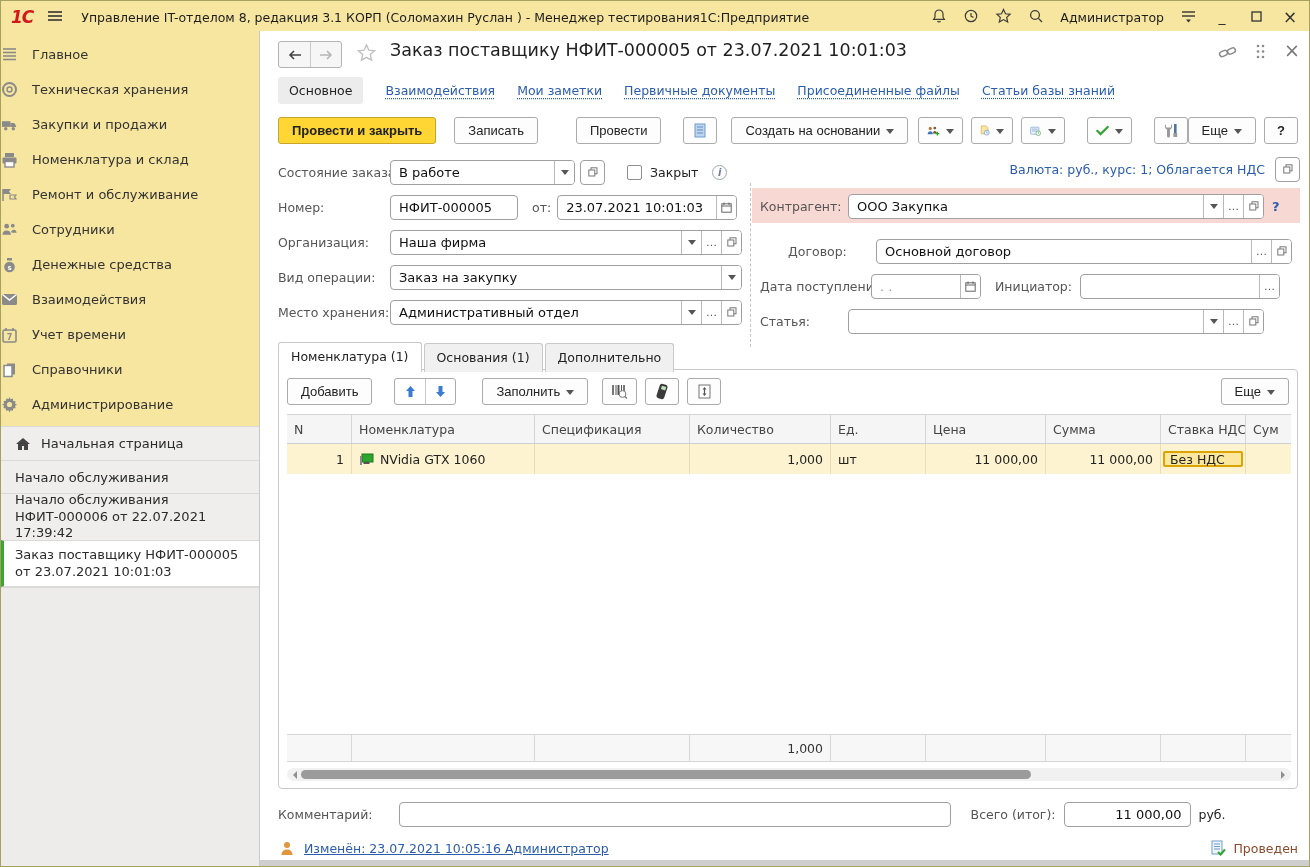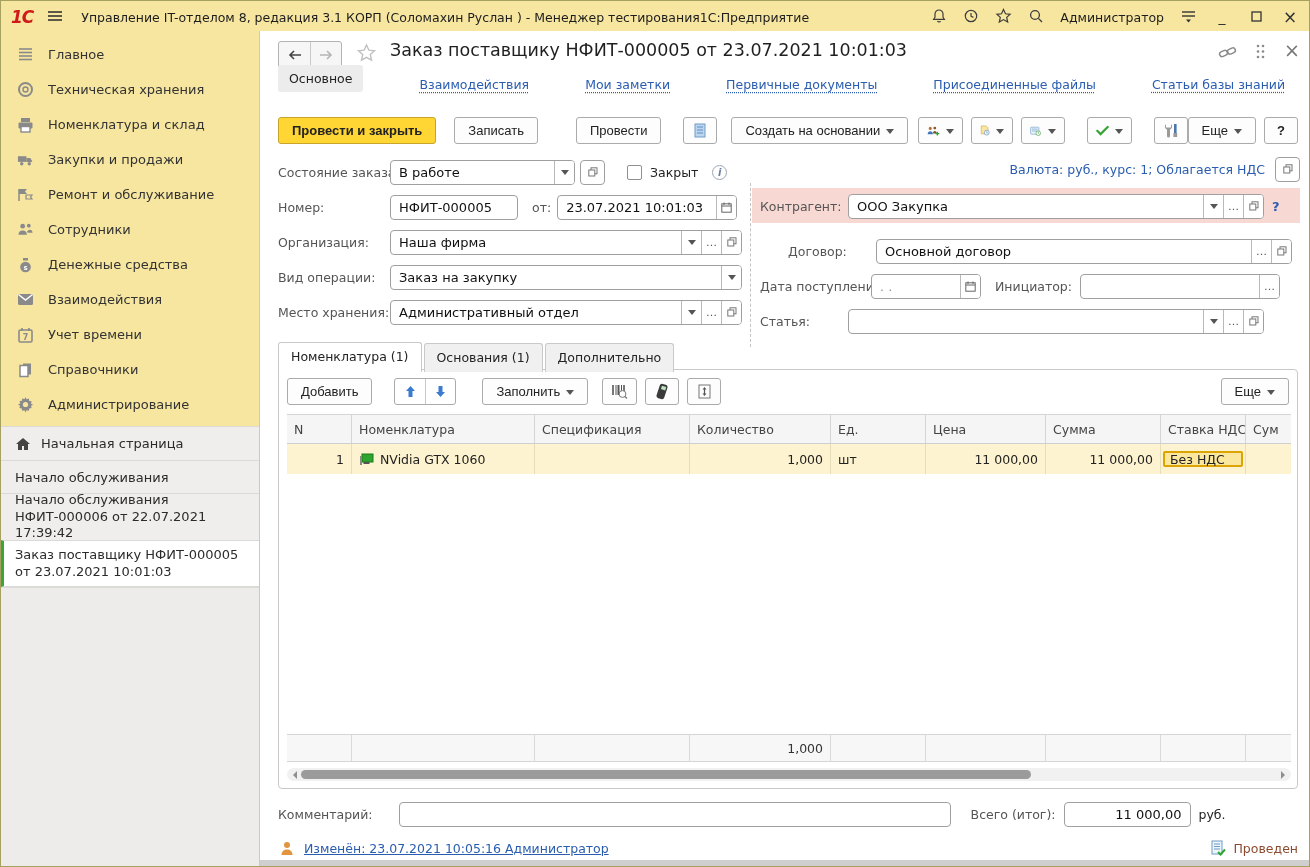--- a/index.html
+++ b/index.html
@@ -11,21 +11,21 @@
   .logo1c { font-weight:bold; color:#d01919; font-size:17px; font-style:italic; letter-spacing:-1px; margin-right:14px; }
   .tb-burger { margin-right:18px; cursor:pointer; }
   .tb-title { font-size:12.5px; color:#1d1d1d; white-space:nowrap; }
   .tb-right { margin-left:auto; display:flex; align-items:center; gap:16px; }
   .tb-user { font-size:12.5px; color:#1d1d1d; }
   .winbtn { font-size:14px; color:#333; width:18px; text-align:center; cursor:pointer; }
 
   
   .sidebar { position:absolute; left:0; top:30px; width:258px; height:837px; background:#edecea; display:flex; flex-direction:column; }
   .side-menu { background:#f7e6a0; padding:6px 0 4px 0; }
-  .menu-item { height:35px; display:flex; align-items:center; padding-left:16px; gap:14px; color:#333; cursor:pointer; }
+  .menu-item { height:35px; display:flex; align-items:center; padding-left:0; gap:14px; color:#333; cursor:pointer; }
   .menu-item svg { flex:0 0 17px; }
   .home-item, .side-tab { background:#efeeec; border-top:1px solid #dbdad7; padding:0 10px 0 14px; display:flex; align-items:center; color:#2b2b2b; cursor:pointer; font-size:13px; }
   .home-item { height:34px; gap:10px; }
   .side-tab { height:33px; }
   .side-tab.two { height:47px; line-height:1.3; }
   .side-tab.active { background:#ffffff; border-left:3px solid #3aa63a; padding-left:11px; border-bottom:1px solid #dbdad7; }
   .side-rest { flex:1; background:#edecea; border-top:1px solid #dbdad7; }
 
   
   .main { position:absolute; left:258px; top:30px; width:1052px; height:837px; background:#fff; border-left:1px solid #c9c9c9; }
@@ -148,35 +148,35 @@
         <span>Главное</span>
       </div>
       <div class="menu-item">
         <svg width="17" height="17" viewBox="0 0 17 17">
             <circle cx="8.5" cy="8.5" r="6.5" fill="none" stroke="#8a8a8a" stroke-width="2"></circle>
             <circle cx="8.5" cy="8.5" r="2.5" fill="none" stroke="#8a8a8a" stroke-width="1.4"></circle>
           </svg>
         <span>Техническая хранения</span>
       </div>
       <div class="menu-item">
-        <svg width="17" height="16" viewBox="0 0 17 16">
-            <rect x="4" y="1" width="9" height="4" fill="#8a8a8a"></rect>
-            <rect x="1.5" y="5.5" width="14" height="6" rx="1" fill="#8a8a8a"></rect>
-            <rect x="4" y="9.5" width="9" height="5.5" fill="#fff" stroke="#8a8a8a" stroke-width="1.4"></rect>
-          </svg>
-        <span>Номенклатура и склад</span>
-      </div>
-      <div class="menu-item">
         <svg width="18" height="14" viewBox="0 0 18 14">
             <rect x="1" y="3" width="9" height="6" fill="#8a8a8a"></rect>
             <path d="M10 5h4l2 3v1h-6z" fill="#8a8a8a"></path>
             <circle cx="5" cy="11" r="1.8" fill="#8a8a8a"></circle>
             <circle cx="13" cy="11" r="1.8" fill="#8a8a8a"></circle>
           </svg>
         <span>Закупки и продажи</span>
+      </div>
+      <div class="menu-item">
+        <svg width="17" height="16" viewBox="0 0 17 16">
+            <rect x="4" y="1" width="9" height="4" fill="#8a8a8a"></rect>
+            <rect x="1.5" y="5.5" width="14" height="6" rx="1" fill="#8a8a8a"></rect>
+            <rect x="4" y="9.5" width="9" height="5.5" fill="#fff" stroke="#8a8a8a" stroke-width="1.4"></rect>
+          </svg>
+        <span>Номенклатура и склад</span>
       </div>
       <div class="menu-item">
         <svg width="17" height="15" viewBox="0 0 17 15">
             <path d="M2 2h8l-2 2.5L10 7H2z" fill="#8a8a8a"></path>
             <line x1="2" y1="2" x2="2" y2="14" stroke="#8a8a8a" stroke-width="1.5"></line>
             <path d="M9 8h6l-1.5 2L15 12H9z" fill="none" stroke="#8a8a8a" stroke-width="1.2"></path>
           </svg>
         <span>Ремонт и обслуживание</span>
       </div>
       <div class="menu-item">
@@ -275,21 +275,21 @@
             <circle cx="2" cy="2" r="1.3"></circle>
             <circle cx="7" cy="2" r="1.3"></circle>
             <circle cx="2" cy="7.5" r="1.3"></circle>
             <circle cx="7" cy="7.5" r="1.3"></circle>
             <circle cx="2" cy="13" r="1.3"></circle>
             <circle cx="7" cy="13" r="1.3"></circle>
           </g>
         </svg></span>
     <span class="abs hdr-ico" style="left:1024px; top:8px; font-size:19px;">×</span>
 
-    <div class="abs" style="left:18px; top:34px; display:flex; align-items:flex-end;gap:34px;">
+    <div class="abs" style="left:18px; top:46px; display:flex; align-items:center;">
       <span class="navtab-active">Основное</span>
       <span class="navtab-link">Взаимодействия</span>
       <span class="navtab-link">Мои заметки</span>
       <span class="navtab-link">Первичные документы</span>
       <span class="navtab-link">Присоединенные файлы</span>
       <span class="navtab-link">Статьи базы знаний</span>
     </div>
 
     <div class="abs cmdbar" style="left:18px; top:86px; width:1020px;">
       <button class="btn yellow">Провести и закрыть</button>

